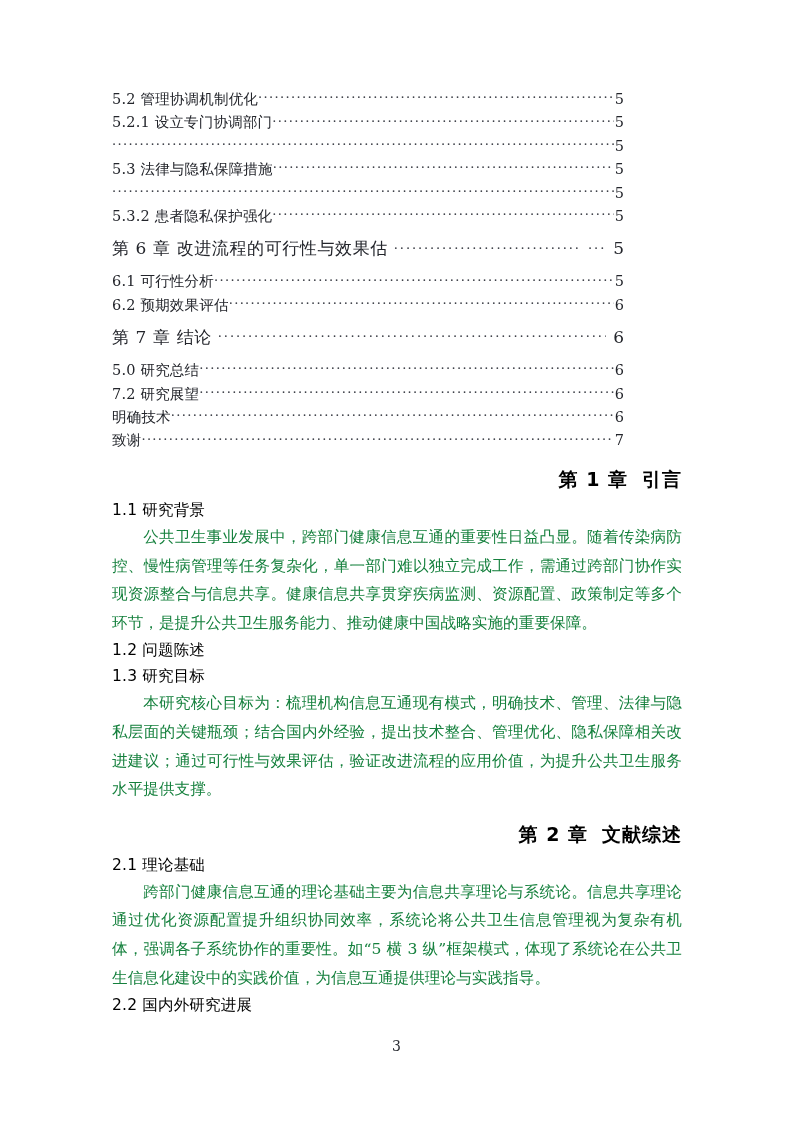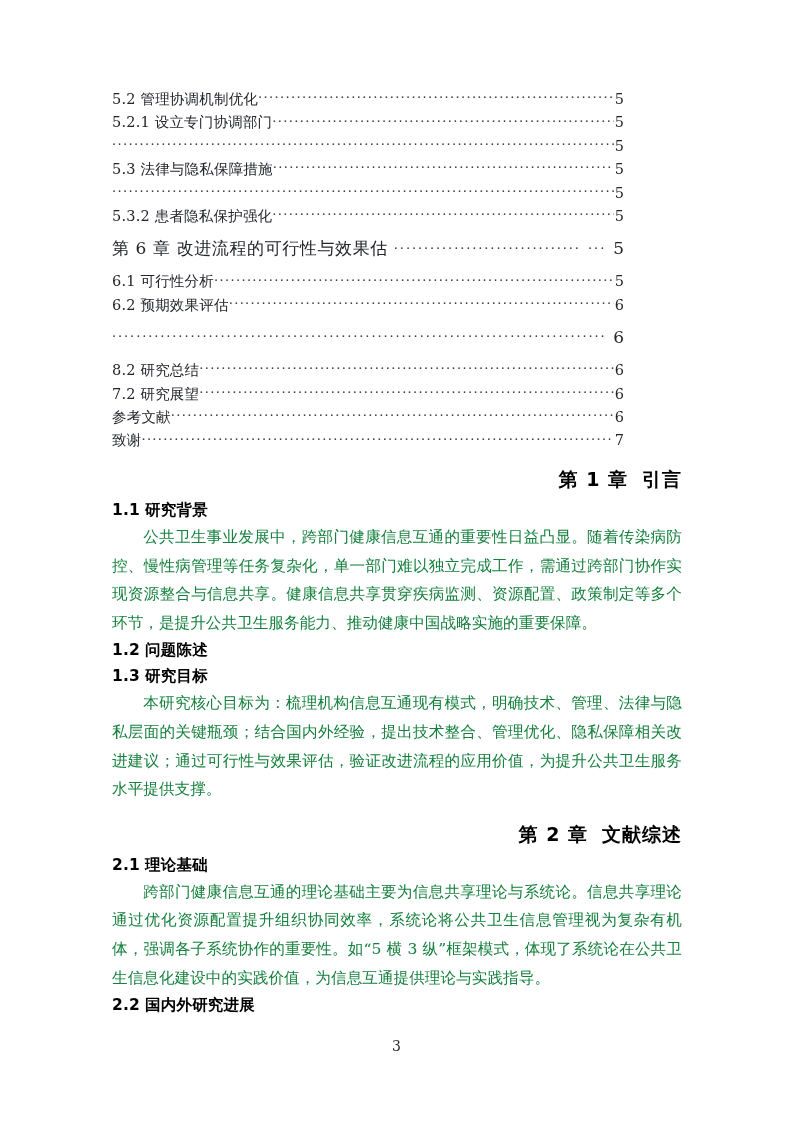--- a/index.html
+++ b/index.html
@@ -113,21 +113,21 @@
     color: #000;
     text-align: right;
   }
   h1.chapter-title .gap {
     display: inline-block;
     width: 14px;
   }
 
   h2.section-title {
     font-family: "DejaVu Sans", "Liberation Sans", sans-serif;
-    font-weight: bold;
+    font-weight: normal;
     font-size: 15.5px;
     line-height: 25px;
     margin: 1px 0 0 0;
     letter-spacing: 0.2px;
     color: #000;
   }
   h2.section-title .num {
     margin-right: 5px;
   }
 
@@ -213,38 +213,39 @@
       <span class="toc-page">5</span>
     </div>
 
     <div class="toc-row minor">
       <span class="toc-label">6.2  预期效果评估</span>
       <span class="toc-dots">·····································································································································································································</span>
       <span class="toc-page">6</span>
     </div>
 
     <div class="toc-row chapter">
-      <span class="toc-dots">·····································································································································································································</span>
-      <span class="toc-page">6</span>
-    </div>
-
-    <div class="toc-row minor">
-      <span class="toc-label">8.2  研究总结</span>
+      <span class="toc-label toc-chapter-label">第 7 章  结论 </span>
+      <span class="toc-dots">·····································································································································································································</span>
+      <span class="toc-page">6</span>
+    </div>
+
+    <div class="toc-row minor">
+      <span class="toc-label">5.0  研究总结</span>
       <span class="toc-dots">·····································································································································································································</span>
       <span class="toc-page">6</span>
     </div>
 
     <div class="toc-row minor">
       <span class="toc-label">7.2  研究展望</span>
       <span class="toc-dots">·····································································································································································································</span>
       <span class="toc-page">6</span>
     </div>
 
     <div class="toc-row minor">
-      <span class="toc-label">参考文献</span>
+      <span class="toc-label">明确技术</span>
       <span class="toc-dots">·····································································································································································································</span>
       <span class="toc-page">6</span>
     </div>
 
     <div class="toc-row minor">
       <span class="toc-label">致谢</span>
       <span class="toc-dots">·····································································································································································································</span>
       <span class="toc-page">7</span>
     </div>
 

